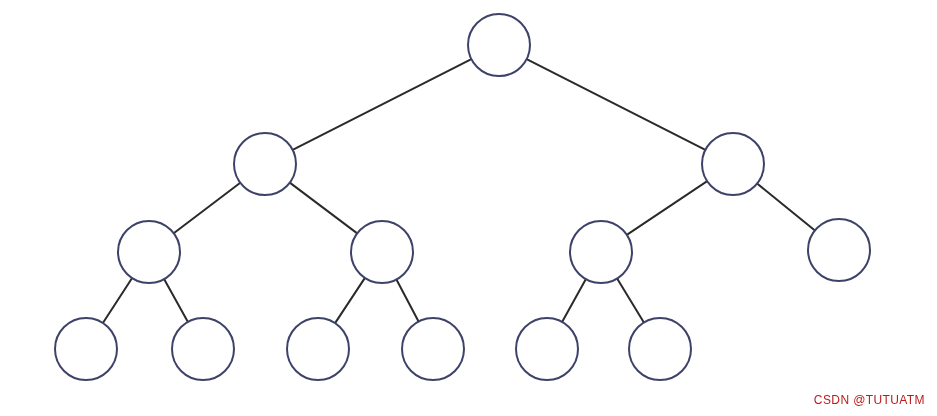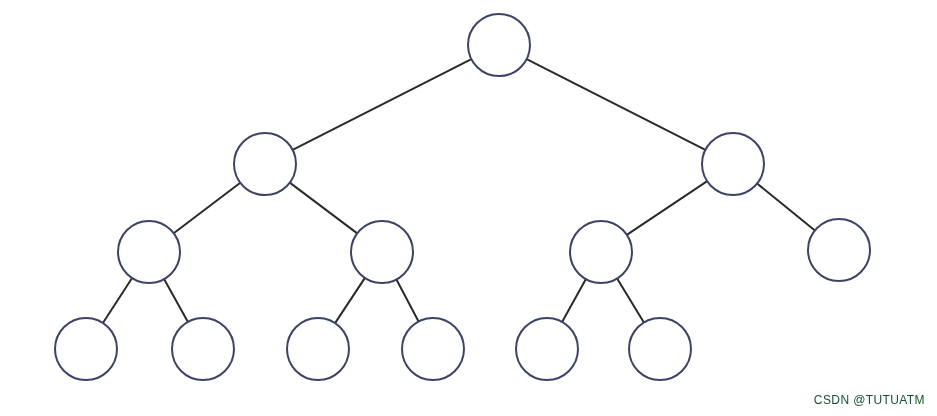--- a/index.html
+++ b/index.html
@@ -25,21 +25,21 @@
     height: 416px;
     display: block;
   }
   .watermark {
     position: absolute;
     right: 12px;
     bottom: 9px;
     font-family: "Liberation Sans", sans-serif;
     font-size: 12px;
     letter-spacing: 0.4px;
-    color: #14532d;
+    color: #b91c1c;
     white-space: nowrap;
     user-select: none;
   }
 </style>
 </head>
 <body>
 
 <div id="canvas">
 
   <svg id="tree-svg" viewBox="0 0 937 416" xmlns="http://www.w3.org/2000/svg">

